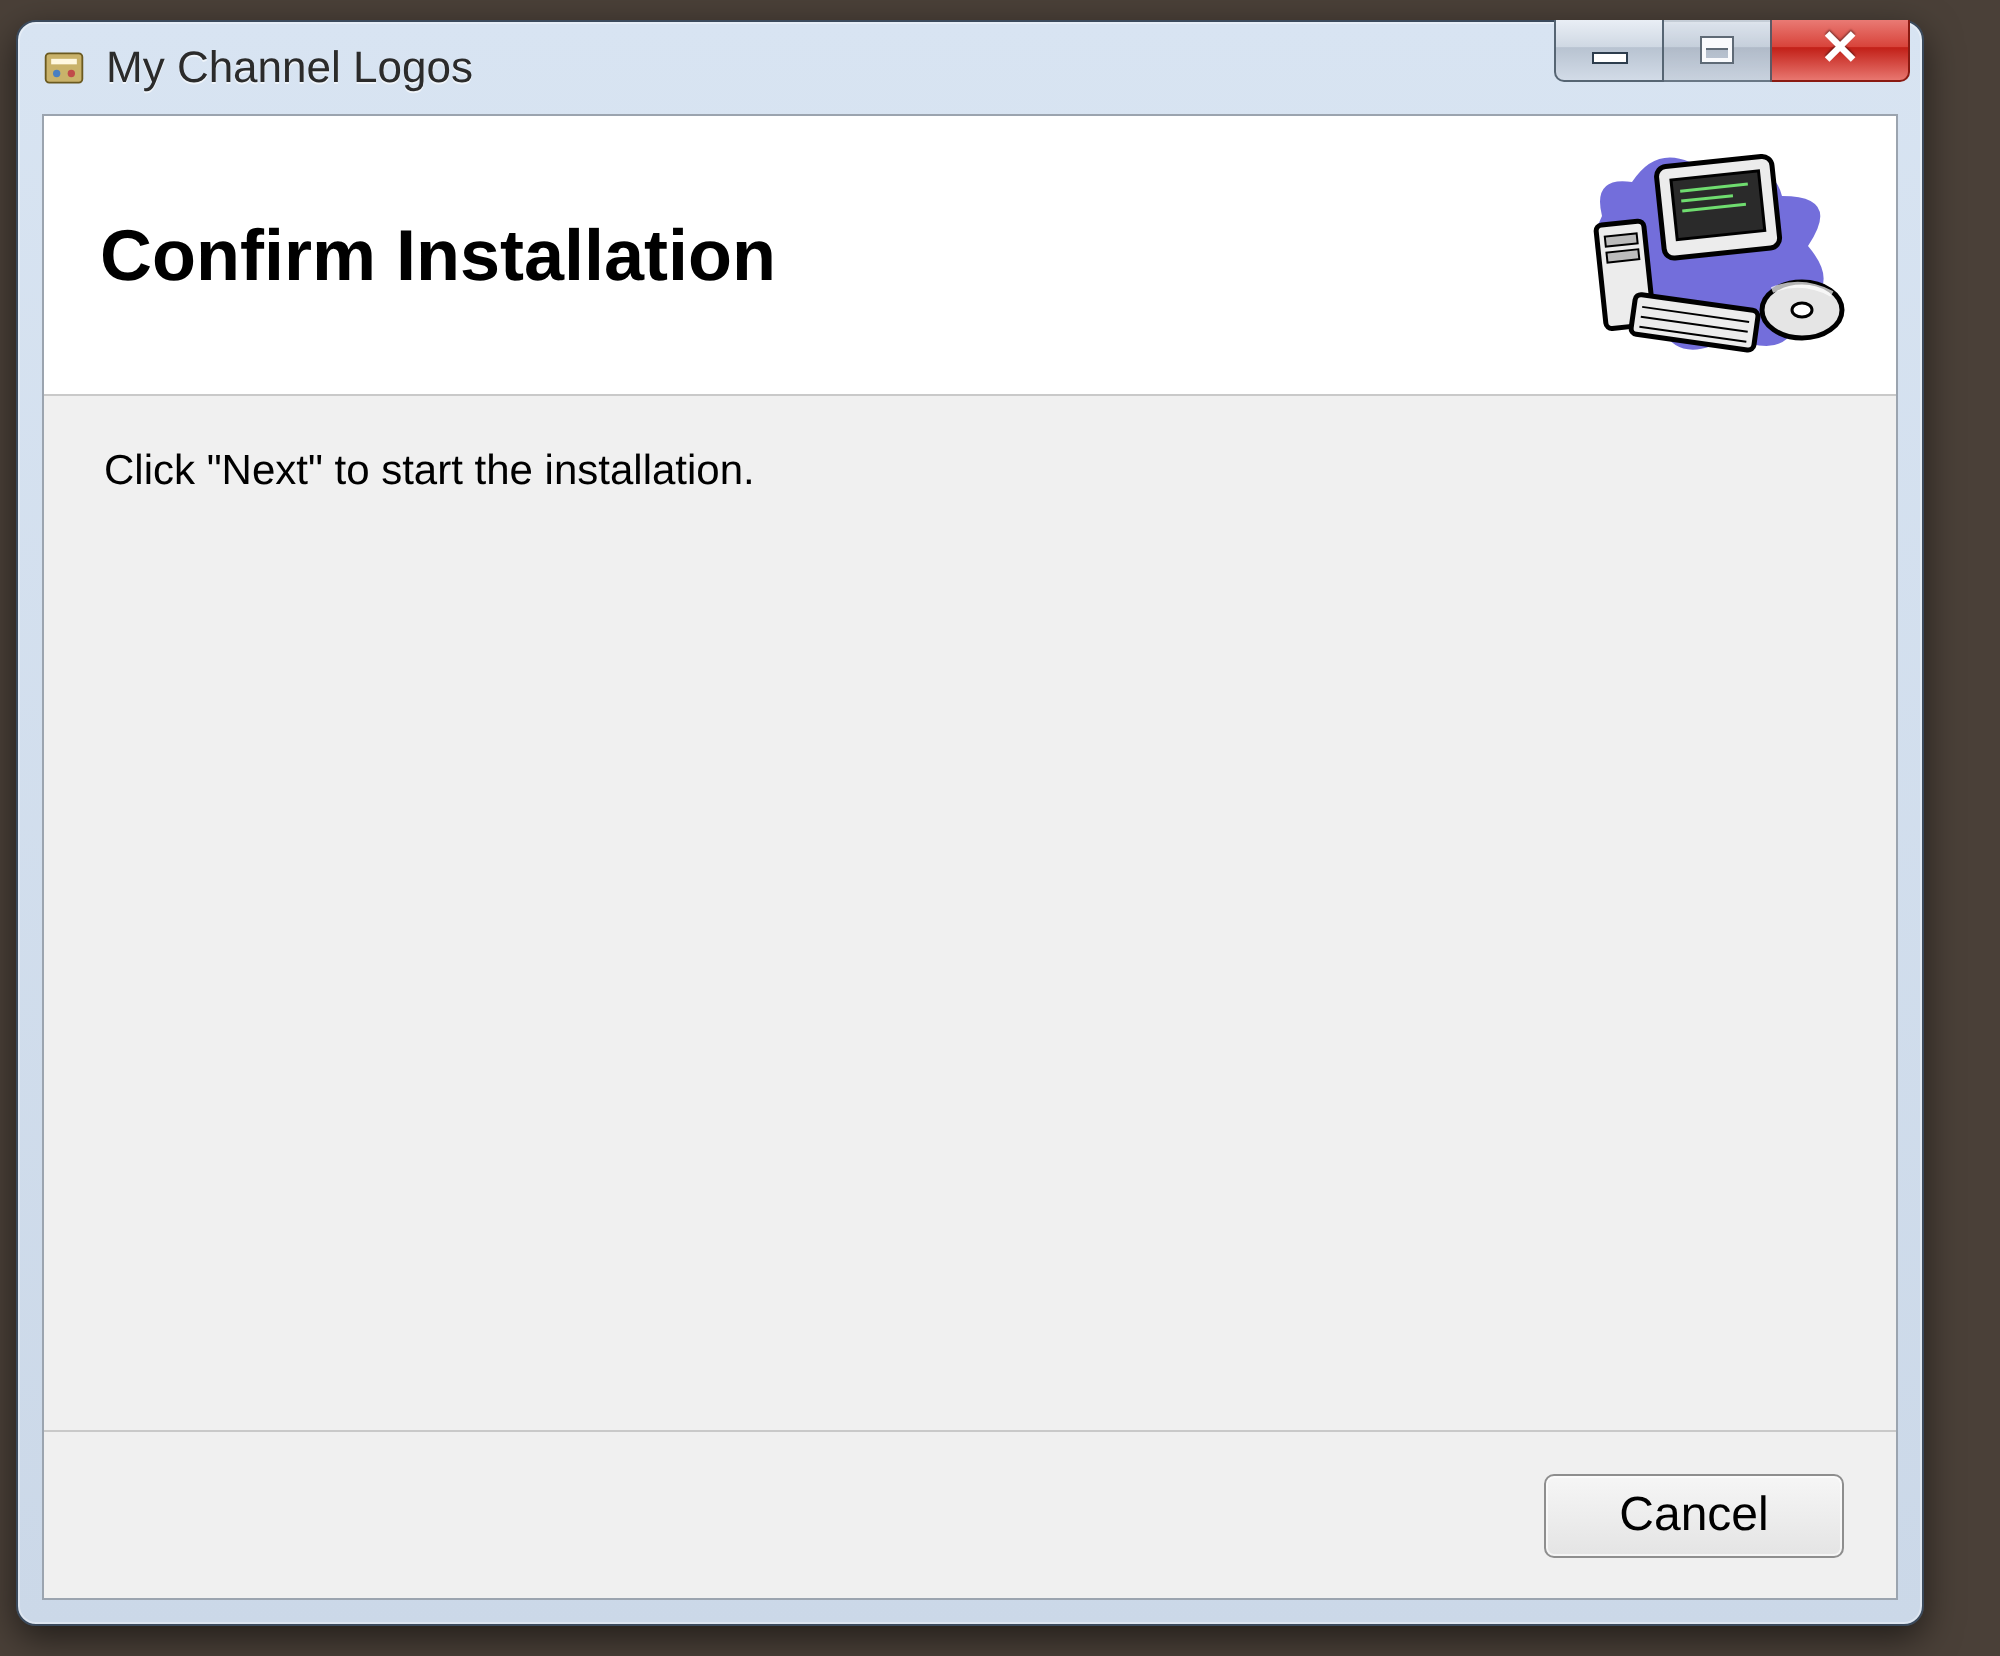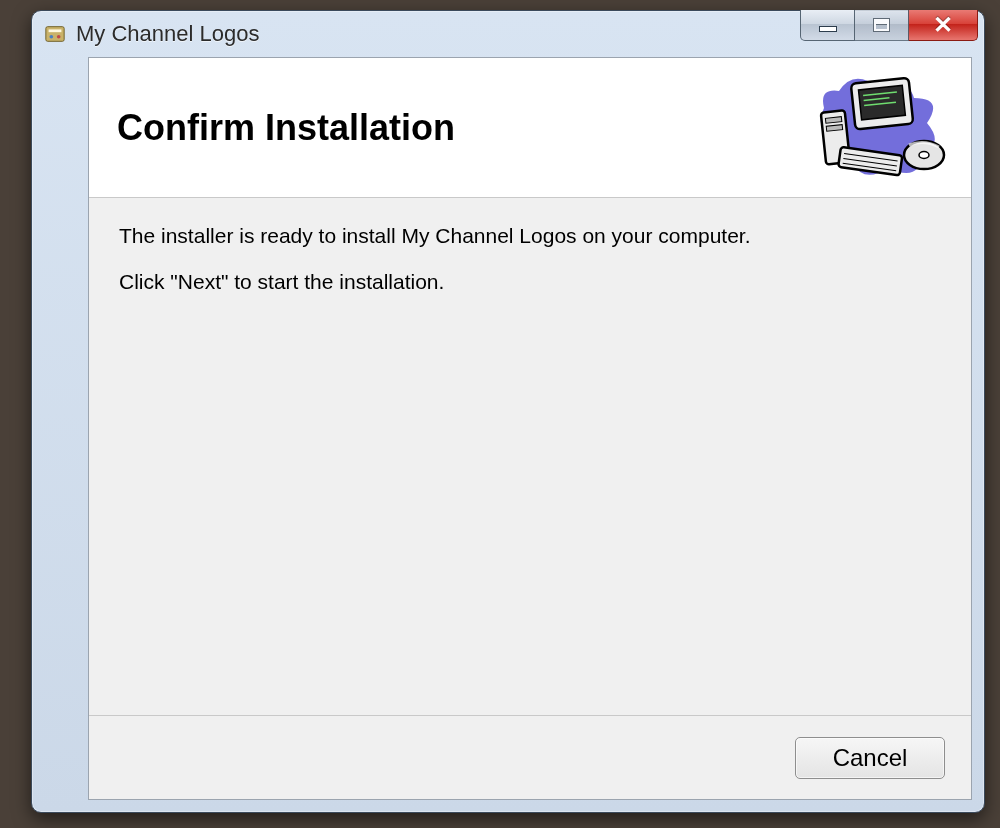--- a/index.html
+++ b/index.html
@@ -7,21 +7,21 @@
     padding: 0;
     width: 1000px;
     height: 828px;
     background: #4a4038;
     font-family: "Segoe UI", Tahoma, Arial, sans-serif;
     overflow: hidden;
   }
 
   .window {
     position: absolute;
-    left: 31px;
+    left: 8px;
     top: 10px;
     width: 954px;
     height: 803px;
     border-radius: 10px;
     background: linear-gradient(to bottom, #d8e4f2 0%, #cbd8e8 100%);
     border: 1px solid #3b4a5c;
     box-shadow: 0 6px 18px rgba(0,0,0,0.55), inset 0 0 0 1px rgba(255,255,255,0.35);
     box-sizing: border-box;
   }
 
@@ -112,21 +112,20 @@
     position: absolute;
     left: 12px;
     right: 12px;
     bottom: 12px;
     top: 46px;
     background: #f0f0f0;
     border: 1px solid #9ba4af;
     box-sizing: border-box;
     display: flex;
     flex-direction: column;
-    margin-left: 44px;
   }
 
   .banner {
     background: #ffffff;
     height: 140px;
     display: flex;
     align-items: center;
     justify-content: space-between;
     padding: 0 22px 0 28px;
     border-bottom: 1px solid #c9c9c9;
@@ -248,21 +247,20 @@
           </g>
 
           <ellipse cx="115" cy="82" rx="20" ry="14" fill="#e5e5e5" stroke="#000" stroke-width="2.5"></ellipse>
           <ellipse cx="115" cy="82" rx="5" ry="3.5" fill="#fff" stroke="#000" stroke-width="1.5"></ellipse>
           <path d="M100 72 Q115 66 130 74" fill="none" stroke="#fff" stroke-width="3" opacity="0.7"></path>
         </svg>
       </div>
     </div>
 
     <div class="content">
-      <p>The installer is ready to install My Channel Logos on your computer.</p>
       <p>Click "Next" to start the installation.</p>
     </div>
 
     <div class="footer">
       <div class="btn">Cancel</div>
     </div>
 
   </div>
 </div>
 

